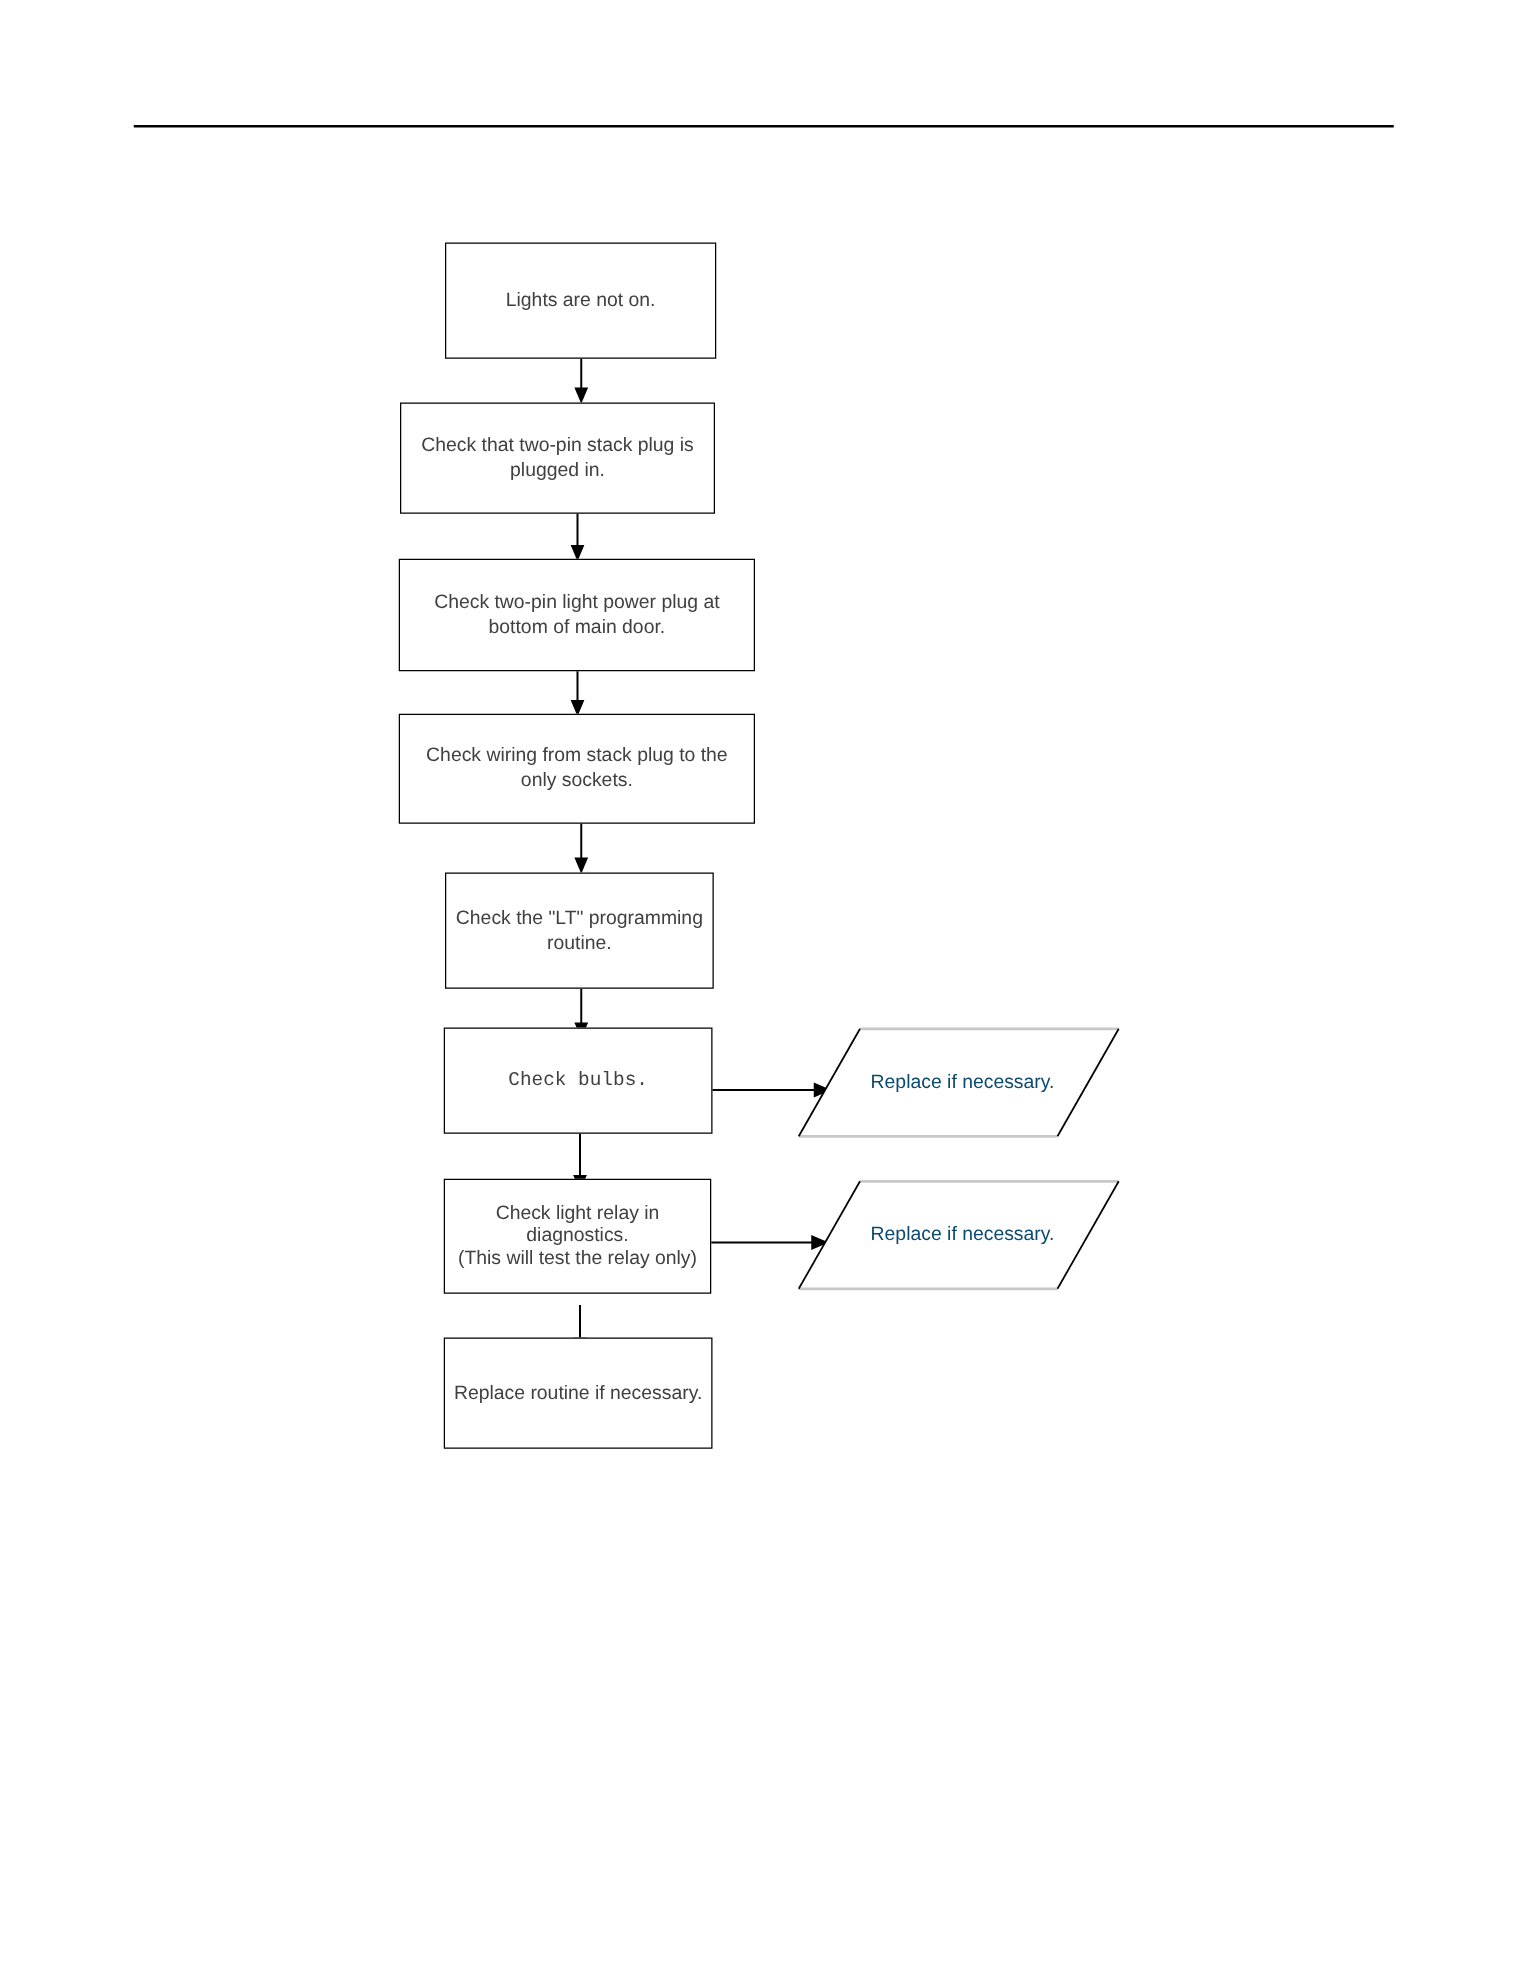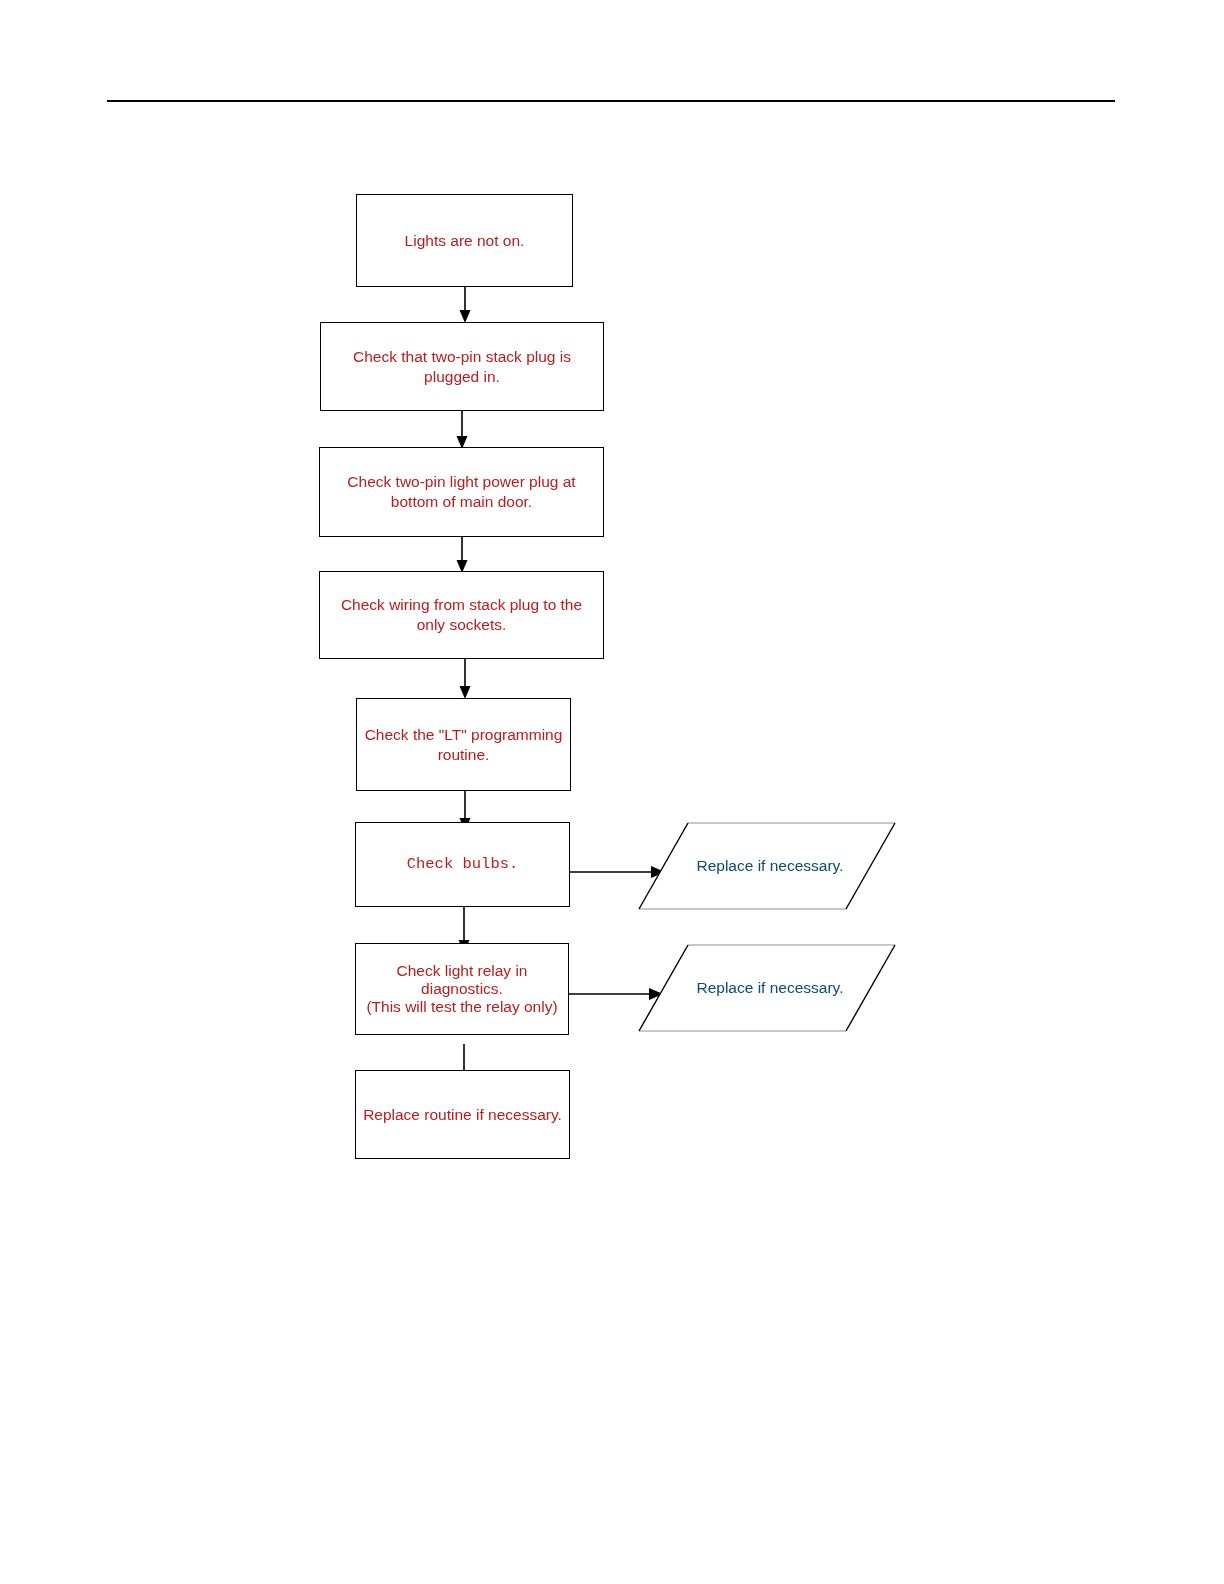--- a/index.html
+++ b/index.html
@@ -38,21 +38,21 @@
     position: absolute;
     box-sizing: border-box;
     border: 1px solid #000000;
     background: #ffffff;
     display: flex;
     align-items: center;
     justify-content: center;
     text-align: center;
     font-size: 15.5px;
     line-height: 1.28;
-    color: #b91c1c;
+    color: #404040;
     padding: 2px 6px;
     white-space: pre-line;
   }
   
   .node-par {
     position: absolute;
     display: flex;
     align-items: center;
     justify-content: center;
     text-align: center;
@@ -149,21 +149,21 @@
 
     <div class="conn" style="left:455px; top:1044px; width:18px; height:40px;">
       <svg width="18" height="40" viewBox="0 0 18 40">
         <line x1="9" y1="0" x2="9" y2="29" stroke="#000" stroke-width="1.6"></line>
         <polygon points="9,39 3.5,26 14.5,26" fill="#000"></polygon>
       </svg>
     </div>
 
     <div class="node-box" style="left:356px; top:194px; width:217px; height:93px;">Lights are not on.</div>
 
-    <div class="node-box" style="left:320px; top:322px; width:284px; height:89px;">Check that two-pin stack plug is plugged in.</div>
+    <div class="node-box" style="left:320px; top:322px; width:252px; height:89px;">Check that two-pin stack plug is plugged in.</div>
 
     <div class="node-box" style="left:319px; top:447px; width:285px; height:90px;">Check two-pin light power plug at bottom of main door.</div>
 
     <div class="node-box" style="left:319px; top:571px; width:285px; height:88px;">Check wiring from stack plug to the only sockets.</div>
 
     <div class="node-box" style="left:356px; top:698px; width:215px; height:93px;">Check the "LT" programming routine.</div>
 
     <div class="node-box" style="left:355px; top:822px; width:215px; height:85px;font-family:Liberation Mono, monospace;">Check bulbs.</div>
 
     <div class="node-box" style="left:355px; top:943px; width:214px; height:92px; line-height:1.18;">Check light relay in diagnostics.

